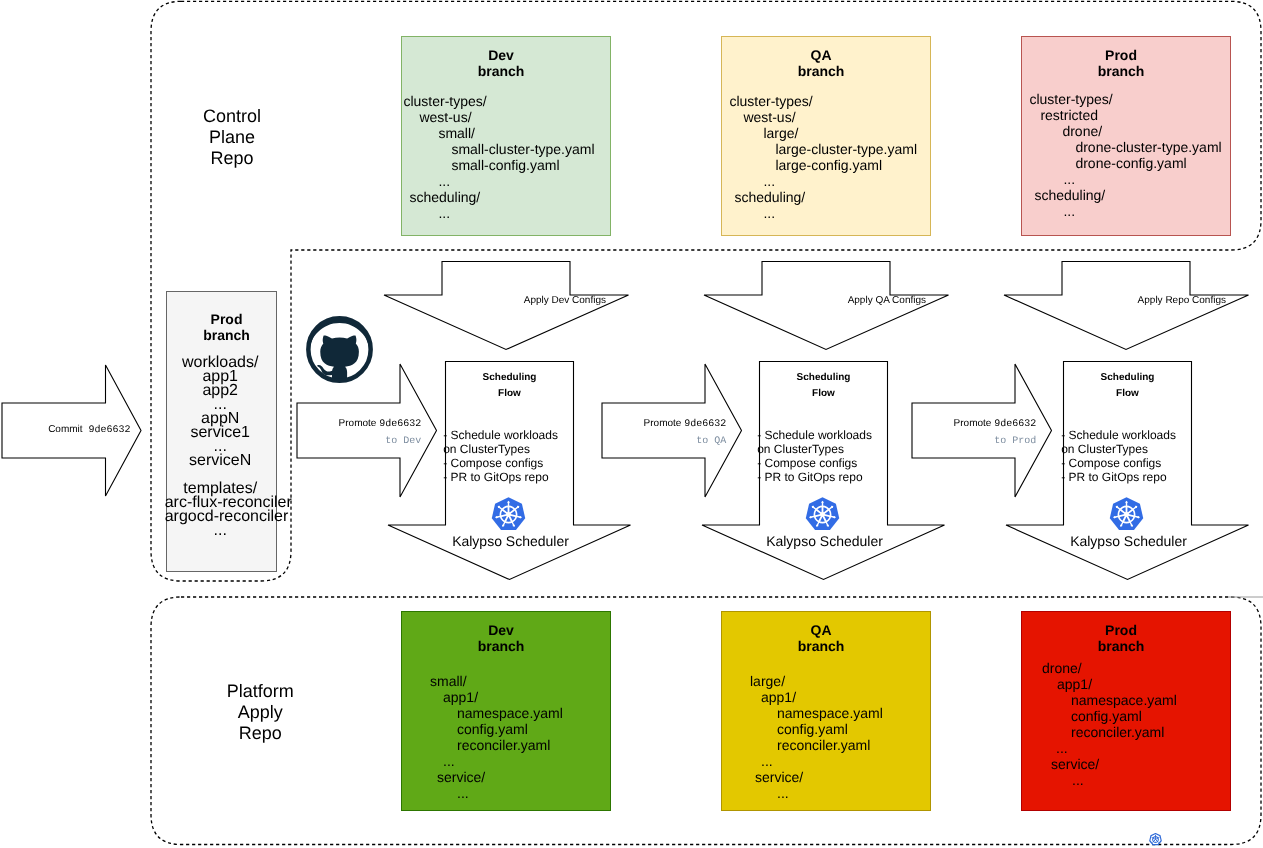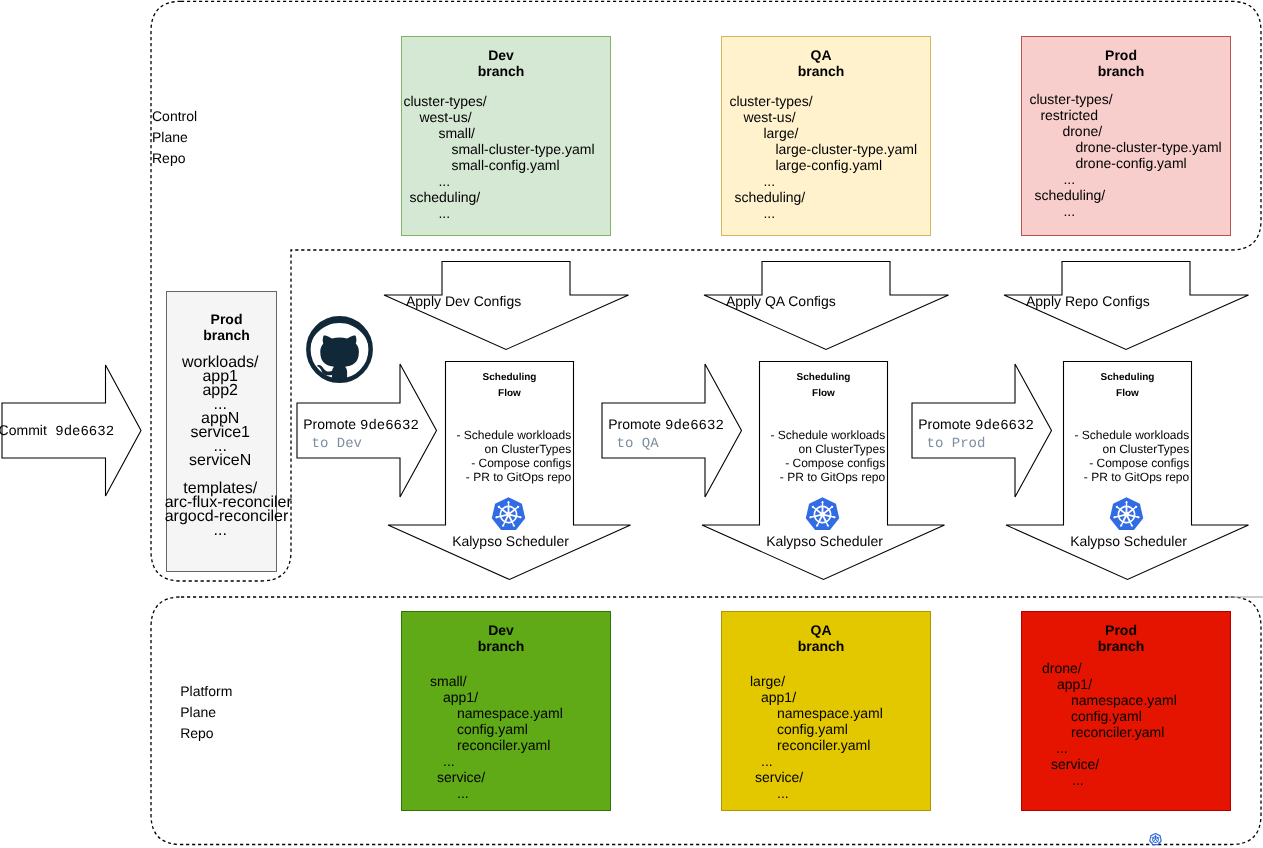--- a/index.html
+++ b/index.html
@@ -8,28 +8,28 @@
        font-family:"Liberation Sans",sans-serif;color:#000;
        -webkit-font-smoothing:antialiased;text-rendering:geometricPrecision;}
   #stage{position:absolute;left:0;top:0;width:1263px;height:848px;will-change:transform;transform:translateZ(0);}
   svg.layer{position:absolute;left:0;top:0;width:1263px;height:848px;overflow:visible;}
 
   .branchbox{position:absolute;box-sizing:border-box;border-style:solid;border-width:1px;}
   .bb-head{position:absolute;text-align:center;font-weight:bold;font-size:14px;line-height:16px;}
   .bb-tree{position:absolute;font-size:14px;line-height:16px;white-space:pre;}
   .bb-tree.small{font-size:16px;line-height:14px;}
 
-  .seclabel{position:absolute;text-align:left;font-size:14px;line-height:21.4px;white-space:pre-line;}
-
-  .cap{position:absolute;text-align:left;font-size:14px;line-height:16px;white-space:pre;}
+  .seclabel{position:absolute;text-align:center;font-size:18px;line-height:21.4px;white-space:pre-line;}
+
+  .cap{position:absolute;text-align:right;font-size:10px;line-height:16px;white-space:pre;}
   .mono{font-family:"Liberation Mono",monospace;}
   .muted{color:#7e8ea0;}
 
   .flowhead{position:absolute;text-align:center;font-weight:bold;font-size:10px;line-height:16px;}
-  .flowlist{position:absolute;text-align:right;font-size:12px;line-height:14.1px;}
+  .flowlist{position:absolute;text-align:left;font-size:12px;line-height:14.1px;}
   .schedlabel{position:absolute;text-align:center;font-weight:normal;font-size:14px;line-height:16px;width:200px;}
   .icon{position:absolute;}
   .k8s{width:35px;height:35px;}
 </style>
 </head>
 <body>
 
 <div id="stage">
 
   <svg class="layer" viewBox="0 0 1263 848">
@@ -51,21 +51,21 @@
 
     <path d="M 445.5 361.5 L 573.5 361.5 L 573.5 525 L 630.5 525 L 509.5 579.5 L 388 525 L 445.5 525 Z" fill="#fff" stroke="#000" stroke-width="1.1"></path>
     <path d="M 759.5 361.5 L 887.5 361.5 L 887.5 525 L 944.5 525 L 823.5 579.5 L 702 525 L 759.5 525 Z" fill="#fff" stroke="#000" stroke-width="1.1"></path>
     <path d="M 1063.5 361.5 L 1191.5 361.5 L 1191.5 525 L 1248.5 525 L 1127.5 579.5 L 1006 525 L 1063.5 525 Z" fill="#fff" stroke="#000" stroke-width="1.1"></path>
   </svg>
 
   <div class="seclabel" style="left:152px;top:105.5px;width:160px;">Control
 Plane
 Repo</div>
   <div class="seclabel" style="left:180.2px;top:680.5px;width:160px;">Platform
-Plane
+Apply
 Repo</div>
 
   <div class="branchbox" style="left:401px;top:36px;width:210px;height:200px;background:#d5e8d4;border-color:#82b366;">
     <div class="bb-head" style="left:-6px;top:10.1px;width:210px;">
       <span>Dev</span><br><span>branch</span>
     </div>
     <div class="bb-tree" style="left:-0.6px;top:56.1px;"><div style="padding-left: 2px;">cluster-types/</div><div style="padding-left: 18px;">west-us/</div><div style="padding-left: 37px;">small/</div><div style="padding-left: 50px;">small-cluster-type.yaml</div><div style="padding-left: 50px;">small-config.yaml</div><div style="padding-left: 37px;">...</div><div style="padding-left: 8px;">scheduling/</div><div style="padding-left: 37px;">...</div></div>
   </div>
 
   <div class="branchbox" style="left:721px;top:36px;width:210px;height:200px;background:#fff2cc;border-color:#d6b656;">

